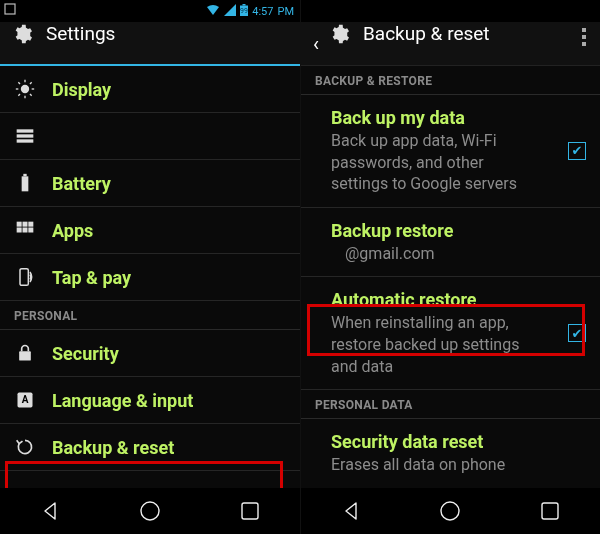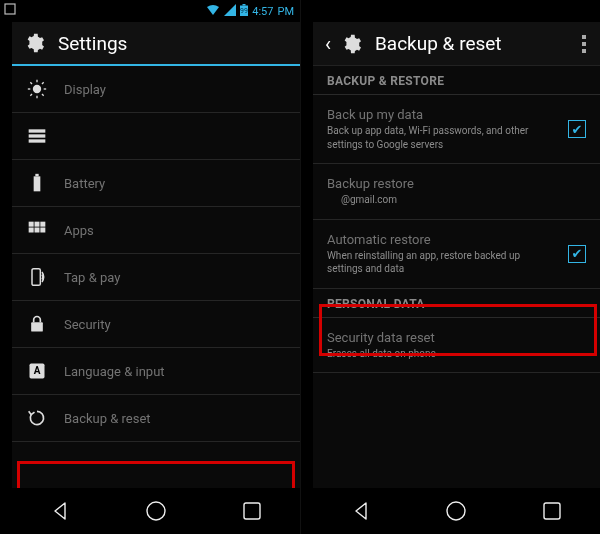--- a/index.html
+++ b/index.html
@@ -8,21 +8,20 @@
     font-family:"Roboto","Helvetica Neue",Arial,sans-serif;
     width:600px; height:534px; overflow:hidden;
     display:flex;
   }
   .phone {
     width:300px; height:534px;
     background:#000;
     display:flex; flex-direction:column;
     color:#fff;
     position:relative;
-    padding-left:12px;
   }
   .phone + .phone { border-left:1px solid #111; }
 
   
   .status-bar {
     height:22px;
     background:#000;
     display:flex; justify-content:flex-end; align-items:center;
     padding:0 6px;
     font-size:11px;
@@ -31,21 +30,21 @@
   }
   .status-bar .corner-left {
     position:absolute; left:4px; top:3px; color:#bbb;
   }
 
   
   .appbar {
     height:44px;
     background:#111;
     border-bottom:2px solid #33b5e5;
-    display:flex; align-items:center;
+    display:flex; 
     padding:0 10px;
     gap:12px;
   }
   .appbar .gear {
     width:24px; height:24px; display:flex; align-items:center; justify-content:center;
   }
   .appbar .title {
     font-size:19px; font-weight:400; color:#fff;
   }
   .appbar .back-chevron {
@@ -78,36 +77,36 @@
     border-bottom:1px solid #262626;
     gap:16px;
     position:relative;
   }
   .row .icon {
     width:22px; height:22px; display:flex; align-items:center; justify-content:center;
     color:#e6e6e6; flex-shrink:0;
   }
   .row .text { flex:1; }
   .row .primary {
-    font-size:13px; color:#737373; font-weight:400;
+    font-size:18px; color:#bef264; font-weight:700;
   }
   .row .secondary {
-    font-size:10px; color:#8c8c8c; margin-top:2px; line-height:1.35;
+    font-size:16px; color:#8c8c8c; margin-top:2px; line-height:1.35;
     max-width:210px;
   }
   .row .checkbox {
     width:18px; height:18px; border:1.5px solid #33b5e5;
     display:flex; align-items:center; justify-content:center;
     flex-shrink:0;
   }
   .row .checkbox.checked::after {
     content:"✔"; color:#33b5e5; font-size:13px; line-height:1;
   }
   .row.noicon { padding-left:14px; }
-  .row.noicon .text { margin-left:0; }
+  .row.noicon .text { margin-left:16px; }
 
   
   .highlight-red {
     position:absolute;
     border:3px solid #d40000;
     pointer-events:none;
   }
 
   
   .navbar {
@@ -232,20 +231,21 @@
             <rect x="6" y="2" width="10" height="20" rx="2"></rect>
             <path d="M18 6 Q22 12 18 18"></path>
             <path d="M18 9 Q20 12 18 15"></path>
           </svg>
       </span>
       <div class="text">
           <div class="primary">Tap &amp; pay</div>
         </div>
     </div>
 
+    <div class="section-header">PERSONAL</div>
 
 
     <div class="row">
       <span class="icon">
         <svg width="20" height="20" viewBox="0 0 24 24" fill="#ddd">
             <rect x="5" y="10" width="14" height="11" rx="1"></rect>
             <path d="M8 10V7a4 4 0 1 1 8 0v3" fill="none" stroke="#ddd" stroke-width="2"></path>
           </svg>
       </span>
       <div class="text">

